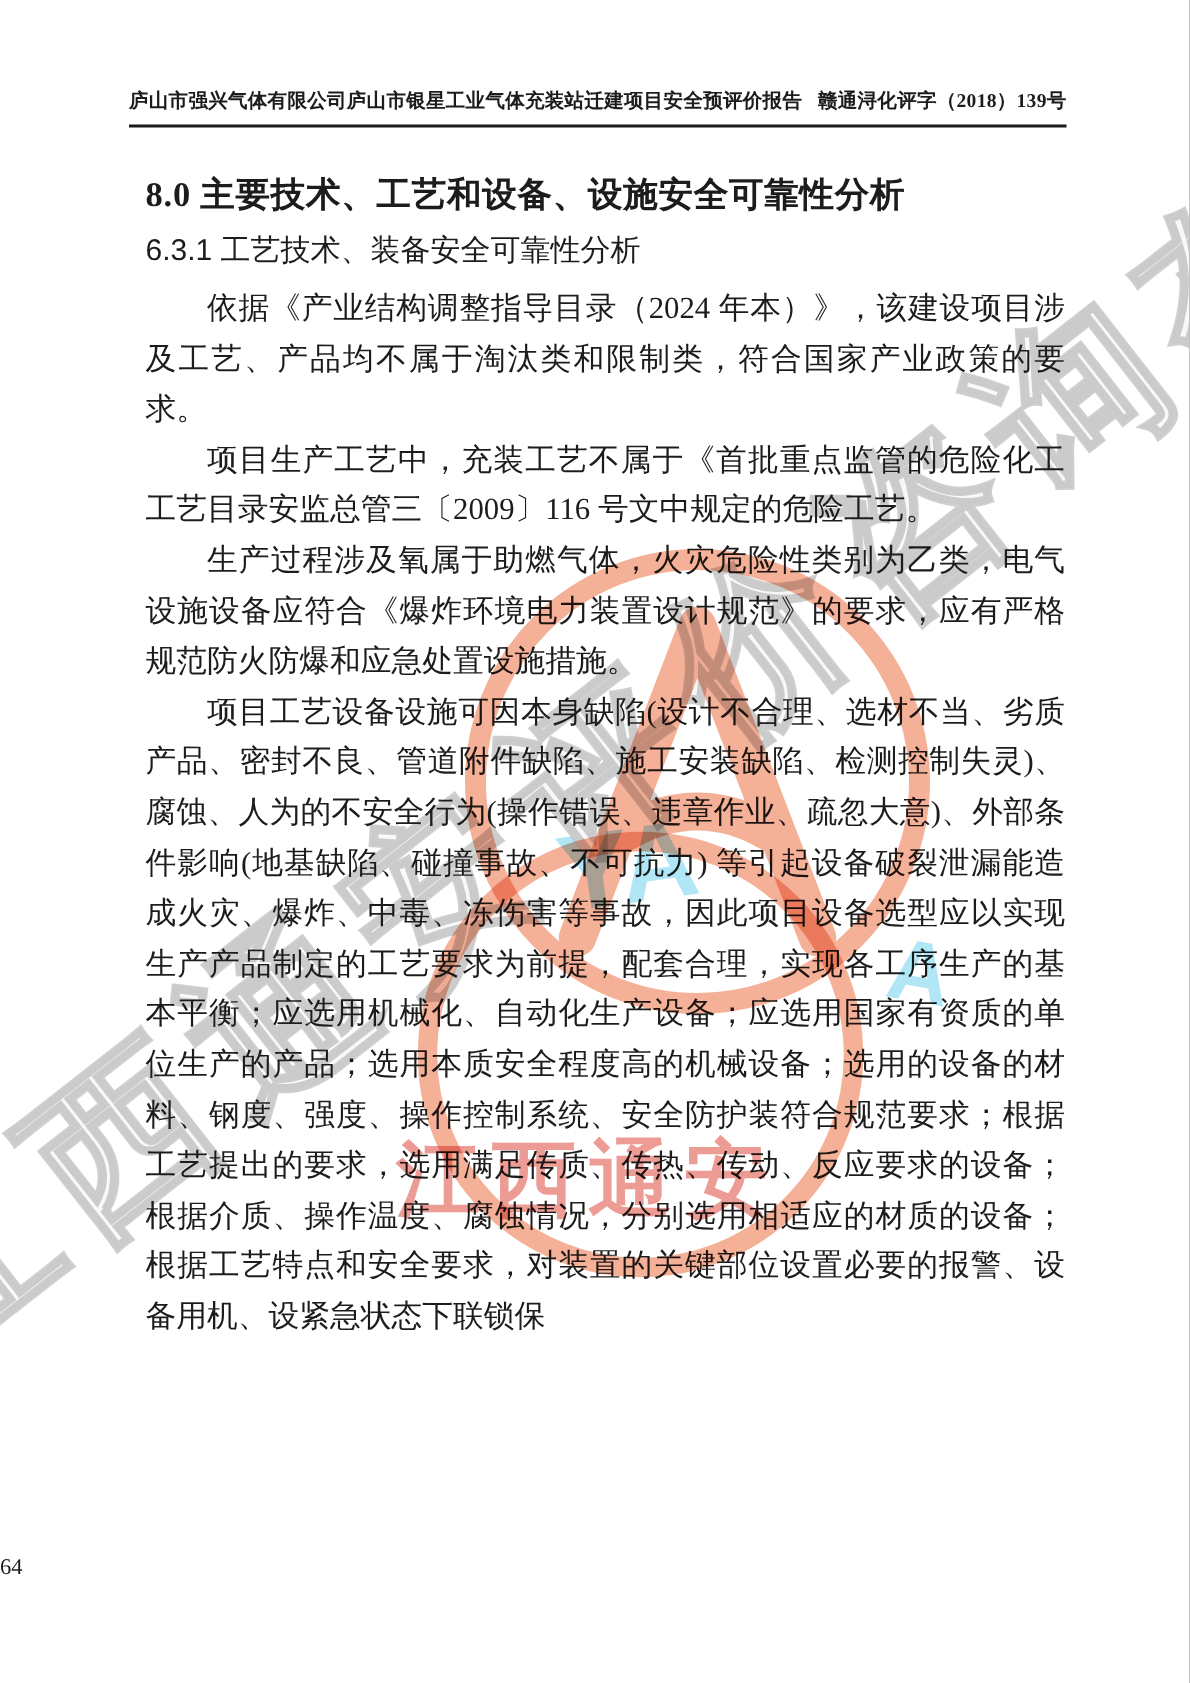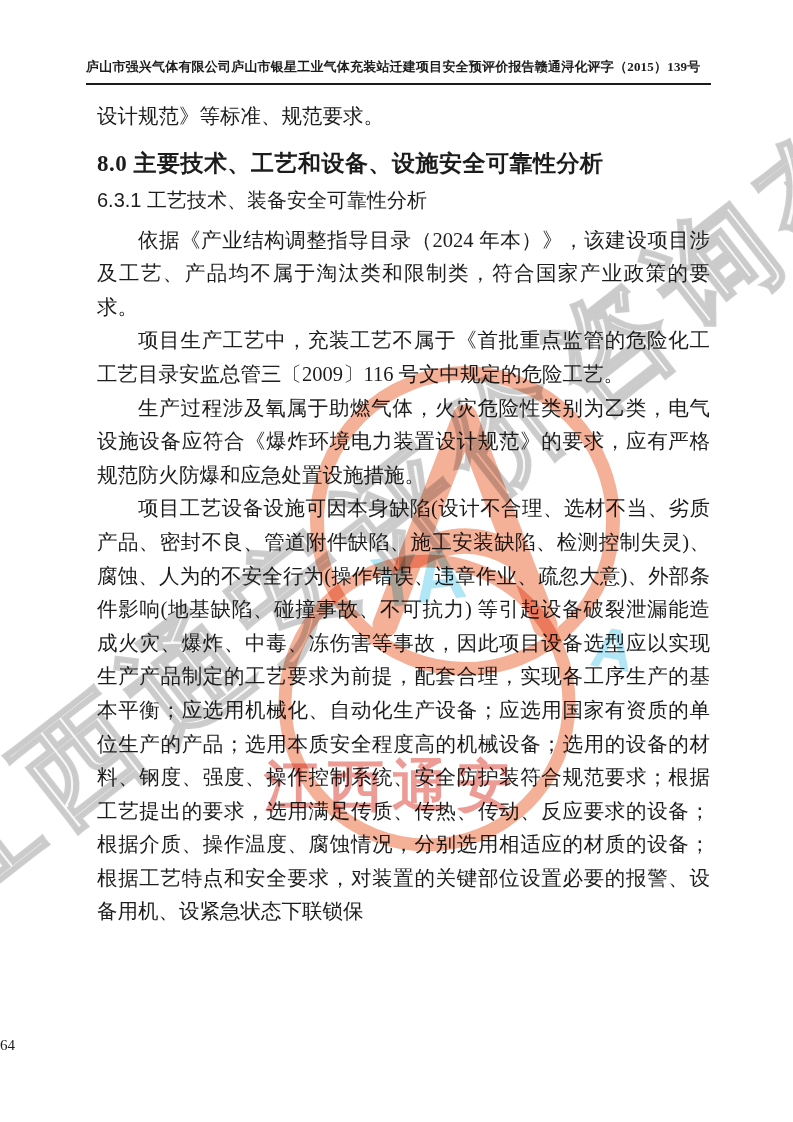--- a/index.html
+++ b/index.html
@@ -8,21 +8,21 @@
     width:793px;height:1122px;
     margin:0 auto;
     background:#ffffff;
     overflow:hidden;
     font-family:"Liberation Serif","DejaVu Serif",serif;
     color:#1c1c1c;
   }
   
   .header{
     position:absolute;left:86px;right:82px;top:58px;
-    display:flex;align-items:flex-end;
+    display:flex;justify-content:space-between;align-items:flex-end;
     padding-bottom:7px;
     border-bottom:2px solid #1a1a1a;
     font-size:13px;font-weight:700;
     letter-spacing:0.2px;
     white-space:nowrap;
   }
   
   .content{
     position:absolute;left:97px;top:100px;width:613px;
   }
@@ -86,25 +86,24 @@
 <body>
 
 <div class="page">
 
   <div class="wm wm-diagonal">江西通安评价咨询有限公司</div>
 
   <div class="text-layer">
 
     <div class="header">
       <span>庐山市强兴气体有限公司庐山市银星工业气体充装站迁建项目安全预评价报告</span>
-      <span>赣通浔化评字（2015）139号</span>
+      <span>赣通浔化评字（2018）139号</span>
     </div>
 
     <div class="content">
-      <p class="para no-indent">设计规范》等标准、规范要求。</p>
 
       <div class="h-63">8.0 主要技术、工艺和设备、设施安全可靠性分析</div>
       <div class="h-631">6.3.1 工艺技术、装备安全可靠性分析</div>
 
       <div>
 
           <p class="para">依据《产业结构调整指导目录（2024 年本）》，该建设项目涉及工艺、产品均不属于淘汰类和限制类，符合国家产业政策的要求。</p>
 
           <p class="para">项目生产工艺中，充装工艺不属于《首批重点监管的危险化工工艺目录安监总管三〔2009〕116 号文中规定的危险工艺。</p>
 

